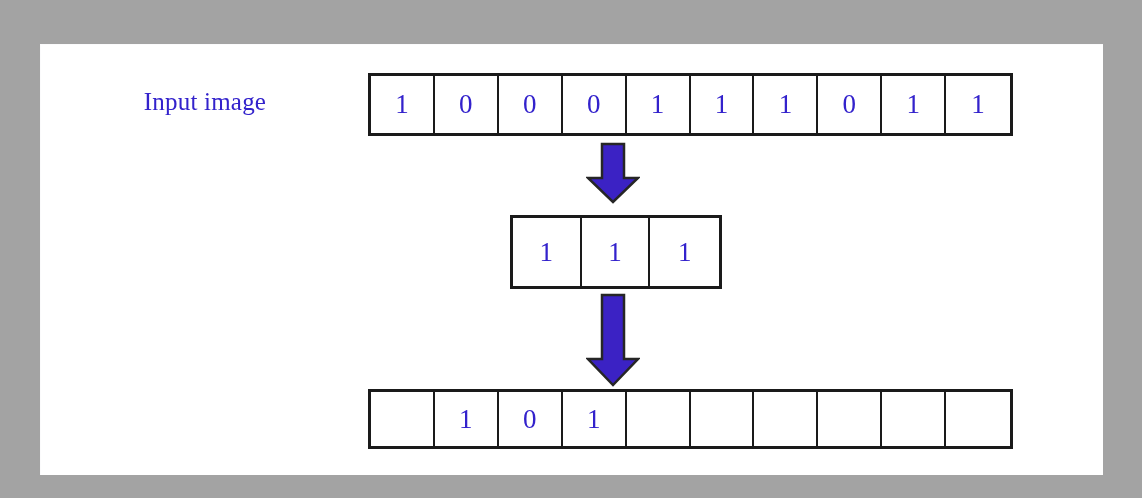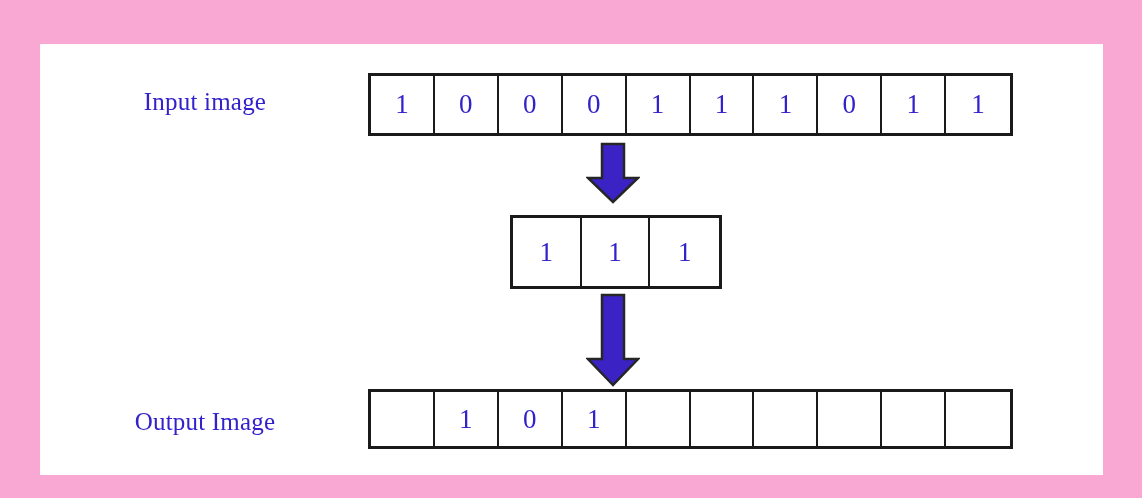--- a/index.html
+++ b/index.html
@@ -14,21 +14,21 @@
     position: relative;
     overflow: hidden;
     font-family: "Liberation Serif", serif;
   }
 
   .canvas {
     position: absolute;
     left: 0; top: 0;
     width: 1142px;
     height: 498px;
-    background: #f9a8d4;
+    background: #a3a3a3;
   }
 
   
   .panel-edge {
     position: absolute;
     left: 40px;
     top: 44px;
     width: 1062px;
     height: 430px;
     background: #ffffff;
@@ -141,21 +141,20 @@
     <div class="cell">1</div>
     <div class="cell">1</div>
   </div>
 
   <div class="arrow" id="arrow-bottom">
     <svg width="54" height="94" viewBox="0 0 54 94" xmlns="http://www.w3.org/2000/svg">
       <polygon points="16,2 38,2 38,66 52,66 27,92 2,66 16,66" fill="#3b22c4" stroke="#262626" stroke-width="2.5" stroke-linejoin="miter"></polygon>
     </svg>
   </div>
 
-  <div class="row-label" id="label-output">Output Image</div>
 
   <div class="strip" id="strip-output">
     <div class="cell"></div>
     <div class="cell">1</div>
     <div class="cell">0</div>
     <div class="cell">1</div>
     <div class="cell"></div>
     <div class="cell"></div>
     <div class="cell"></div>
     <div class="cell"></div>

